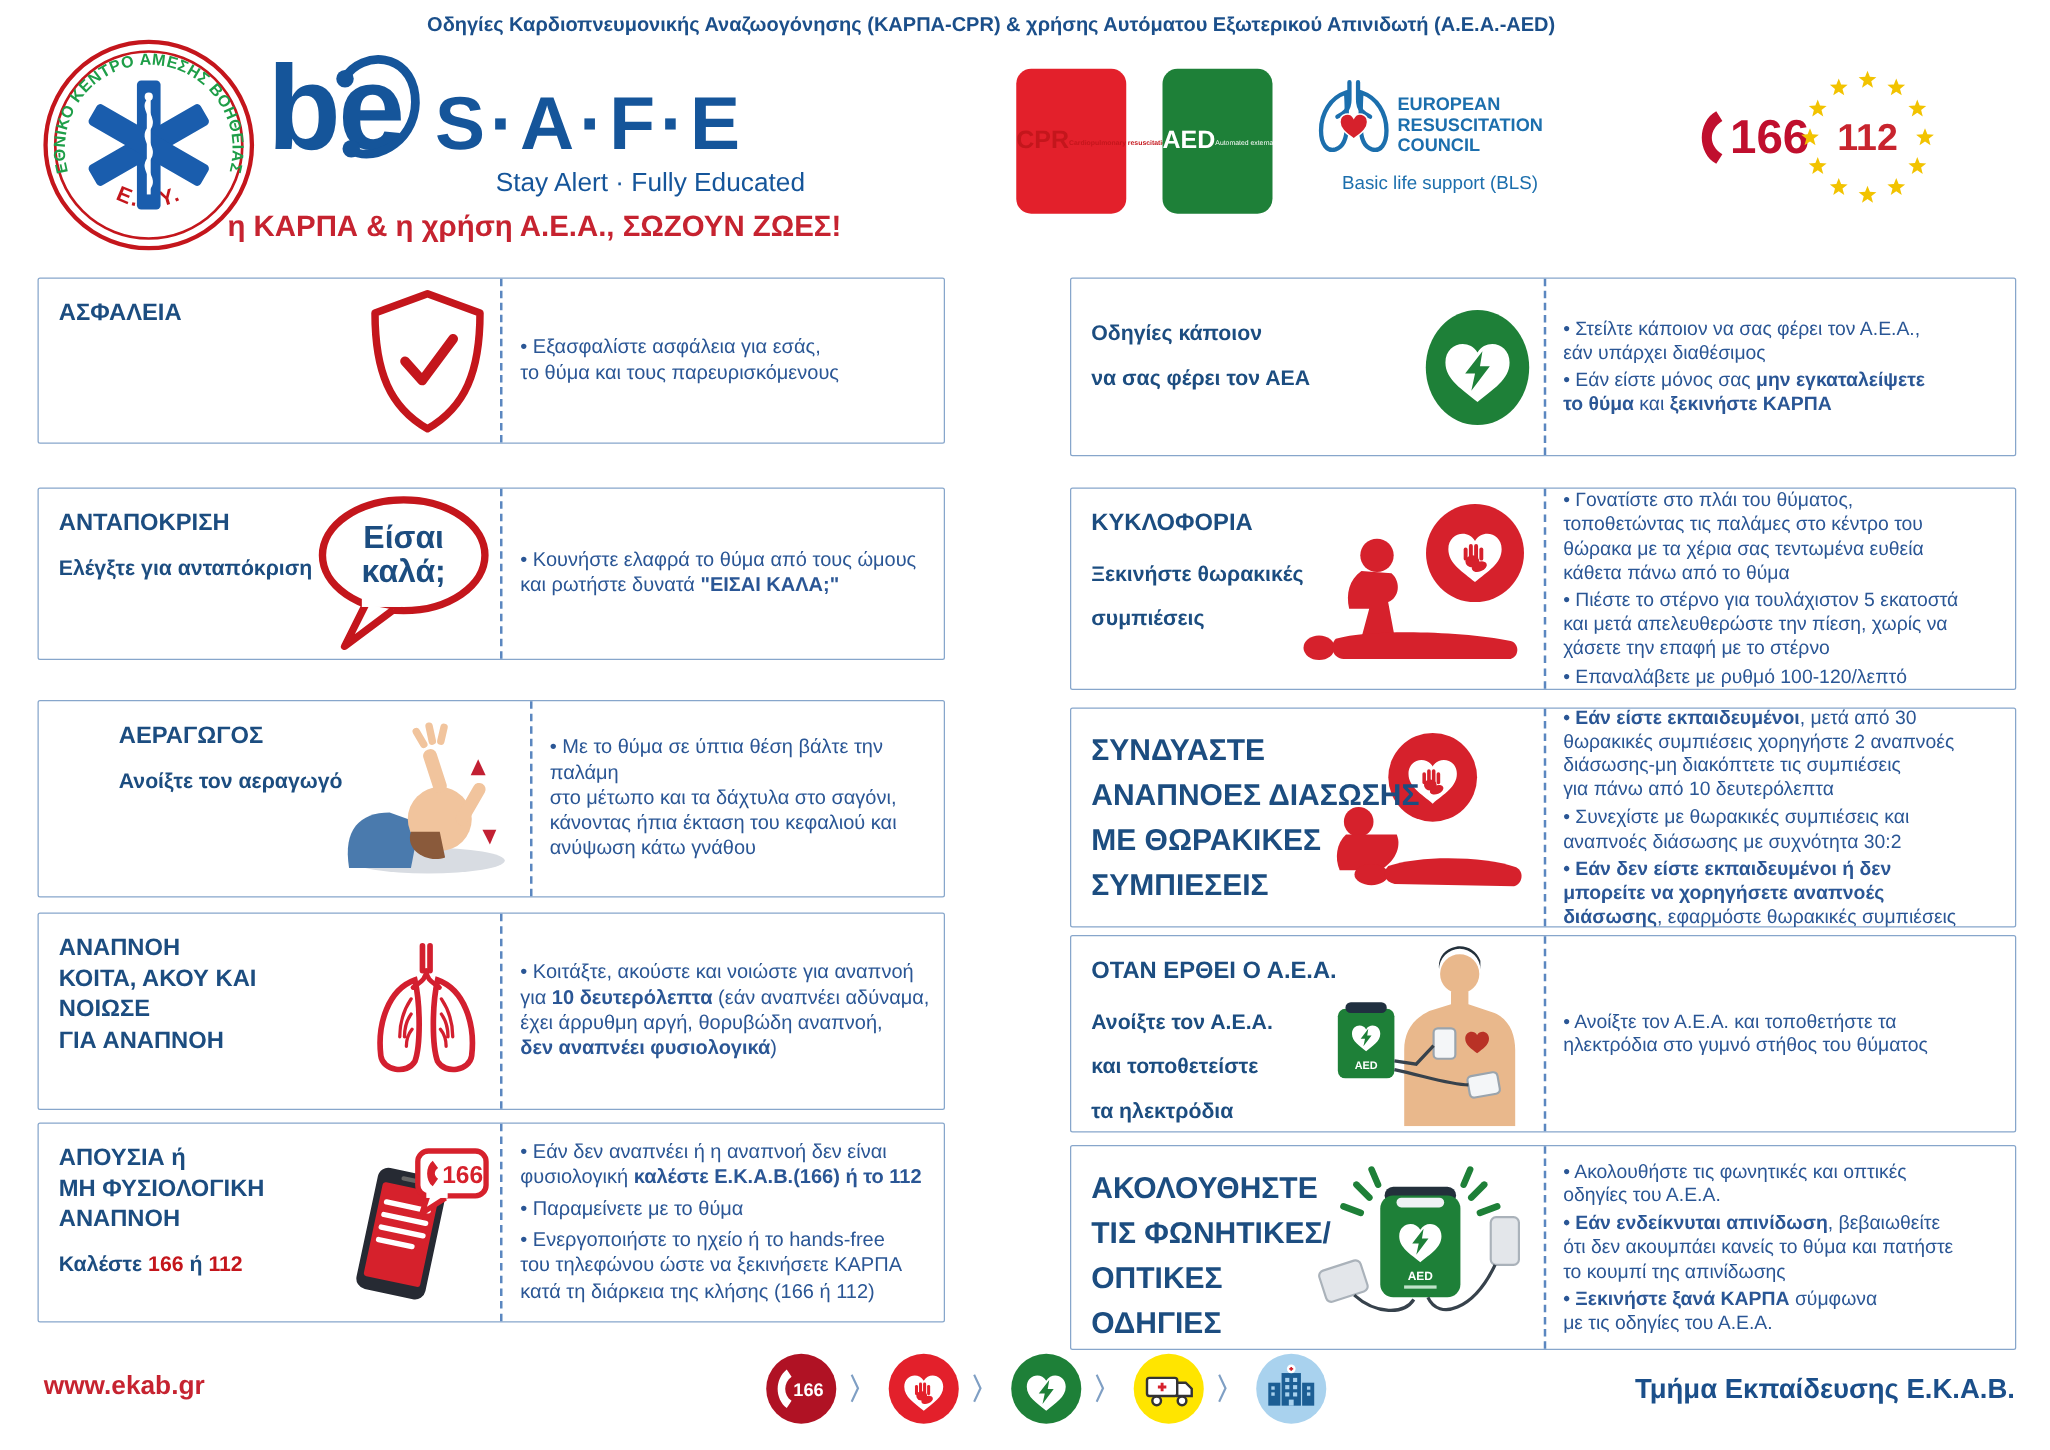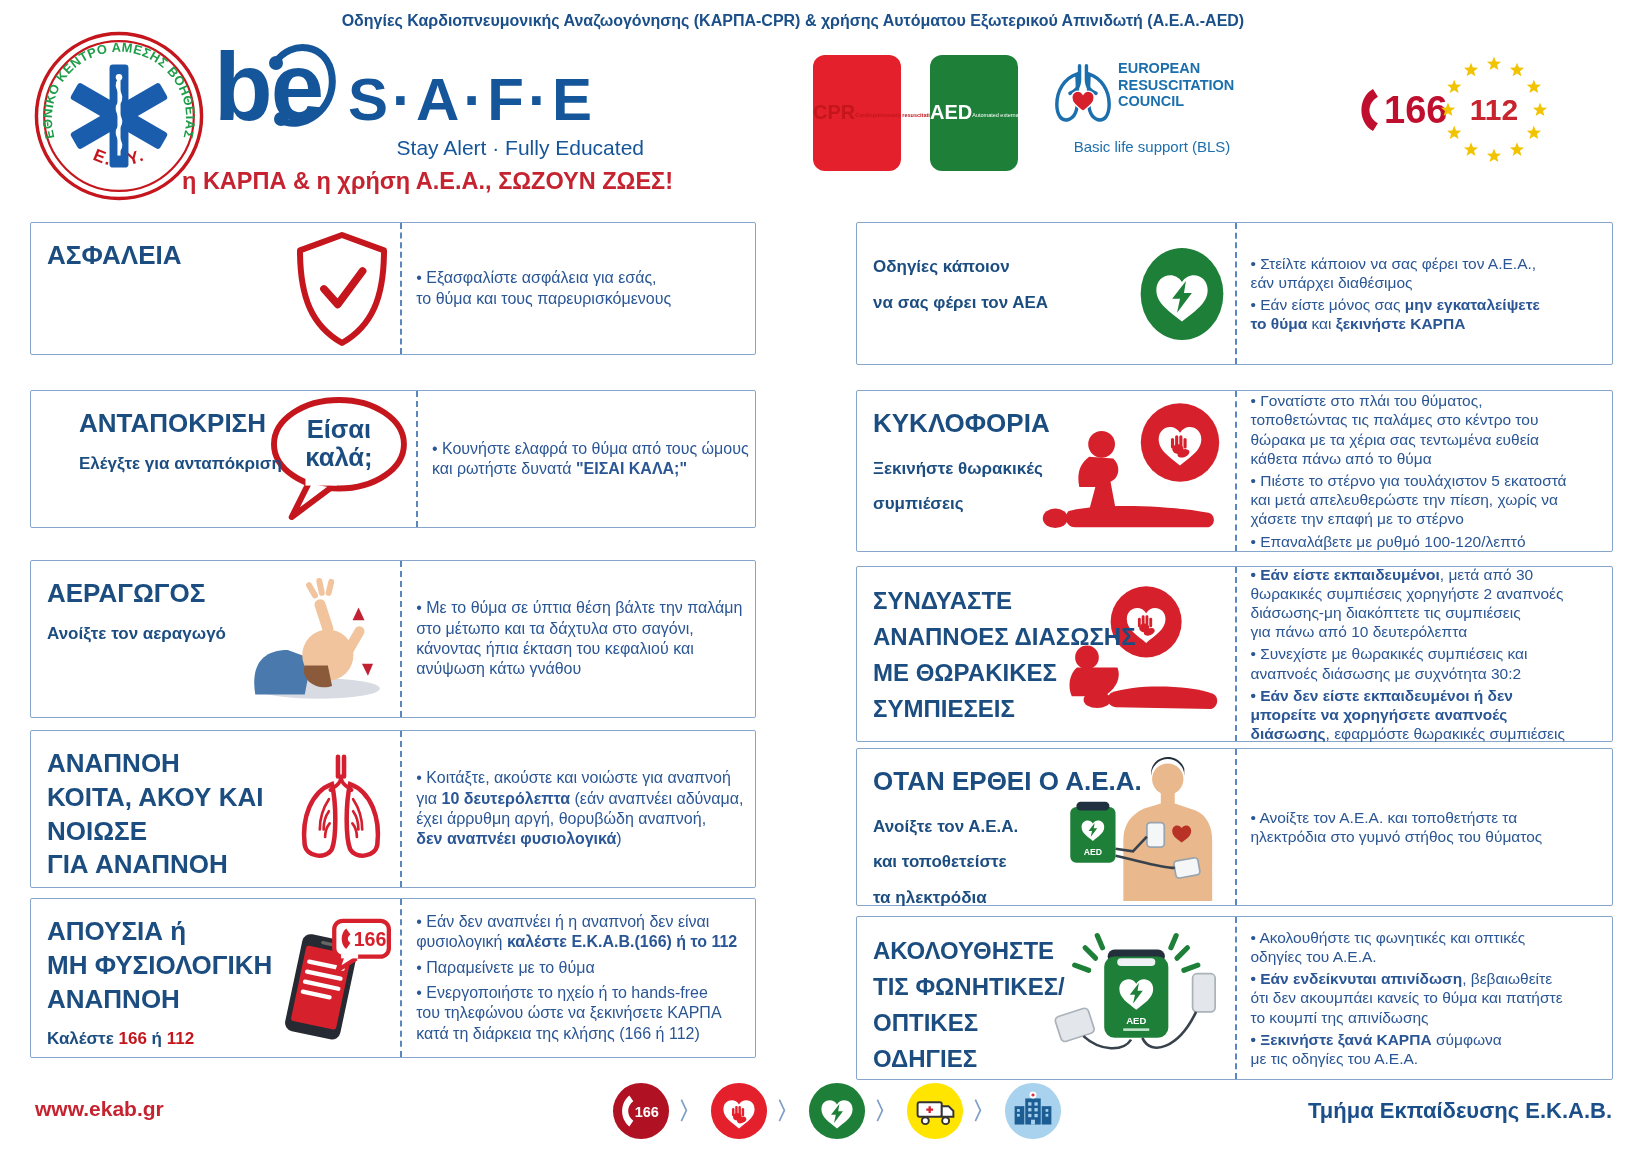--- a/index.html
+++ b/index.html
@@ -18,47 +18,47 @@
   .besafe-sub{font-size:21px;color:#15559a;margin-top:2px;text-align:right;padding-right:10px;}
   .tagline{position:absolute;left:182px;top:168px;font-size:23.5px;font-weight:bold;color:#c62330;}
 
   .badge{position:absolute;width:88px;height:116px;border-radius:12px;display:flex;flex-direction:row;
     align-items:center;justify-content:flex-start;color:#fff;}
   .badge.red{background:#e3202b;left:813px;top:55px;}
   .badge.green{background:#1e8038;left:930px;top:55px;}
   .badge .blabel{font-size:20px;font-weight:bold;margin-top:-2px;}
   .badge .bsub{font-size:5.5px;margin-top:3px;white-space:nowrap;}
   .erc{position:absolute;left:1052px;top:60px;width:200px;}
-  .erc-top{display:flex;align-items:flex-start;}
+  .erc-top{display:flex;align-items:flex-end;}
   .erc-name{font-size:14.5px;font-weight:bold;color:#1c6fad;line-height:1.15;margin-left:4px;}
   .erc-sub{font-size:15px;color:#1c6fad;margin-top:12px;text-align:center;}
   .p166{position:absolute;left:1352px;top:86px;display:flex;align-items:center;gap:4px;}
   .p166 .num{font-size:38px;font-weight:bold;color:#c00f2e;}
   .eu112{position:absolute;left:1436px;top:52px;}
   .eu112 text{font-weight:bold;}
 
   
   .col{position:absolute;top:222px;display:flex;flex-direction:column;}
   .col-left{left:30px;width:726px;}
   .col-right{left:856px;width:757px;}
   .card{border:1.5px solid #87a6cb;border-radius:2px;background:#fff;display:flex;box-sizing:border-box;}
   .col-left .card:nth-child(1){height:133px;margin-bottom:35px;}
-  .col-left .card:nth-child(2){height:138px;margin-bottom:32px;padding-left:32px;}
-  .col-left .card:nth-child(3){height:158px;margin-bottom:12px;}
+  .col-left .card:nth-child(2){height:138px;margin-bottom:32px;}
+  .col-left .card:nth-child(3){height:158px;margin-bottom:12px;padding-left:48px;}
   .col-left .card:nth-child(4){height:158px;margin-bottom:10px;}
   .col-left .card:nth-child(5){height:160px;}
   .col-right .card:nth-child(1){height:143px;margin-bottom:25px;}
   .col-right .card:nth-child(2){height:162px;margin-bottom:14px;}
   .col-right .card:nth-child(3){height:176px;margin-bottom:6px;}
   .col-right .card:nth-child(4){height:158px;margin-bottom:10px;}
   .col-right .card:nth-child(5){height:164px;}
   .card-main{position:relative;flex:0 0 51%;box-sizing:border-box;}
   .col-right .card-main{flex-basis:50%;}
   .card-titles{padding:16px 0 0 16px;position:relative;z-index:2;}
-  .card-title{font-size:26px;font-weight:bold;color:#1c4d80;white-space:pre-line;line-height:1.3;margin:0;}
+  .card-title{font-size:19px;font-weight:bold;color:#1c4d80;white-space:pre-line;line-height:1.3;margin:0;}
   .col-right .card:nth-child(3) .card-title,
   .col-right .card:nth-child(5) .card-title{line-height:1.5;font-size:24px;}
   .card-sub{font-size:17px;font-weight:bold;color:#1c4d80;white-space:pre-line;margin-top:10px;line-height:1.5;}
   .col-right .card-sub{line-height:2.1;}
   .card-icon{position:absolute;right:6px;top:50%;transform:translateY(-50%);z-index:1;
     display:flex;align-items:center;justify-content:flex-start;}
   .card-body{flex:1;border-left:2px dashed #5b87c0;padding:8px 4px 8px 14px;display:flex;
     flex-direction:column;justify-content:center;box-sizing:border-box;}
   .bullet{font-size:16px;color:#2a5695;white-space:pre-line;line-height:1.27;margin:2.5px 0;}
   .col-right .bullet{font-size:15.5px;line-height:1.24;margin:1.5px 0;}

